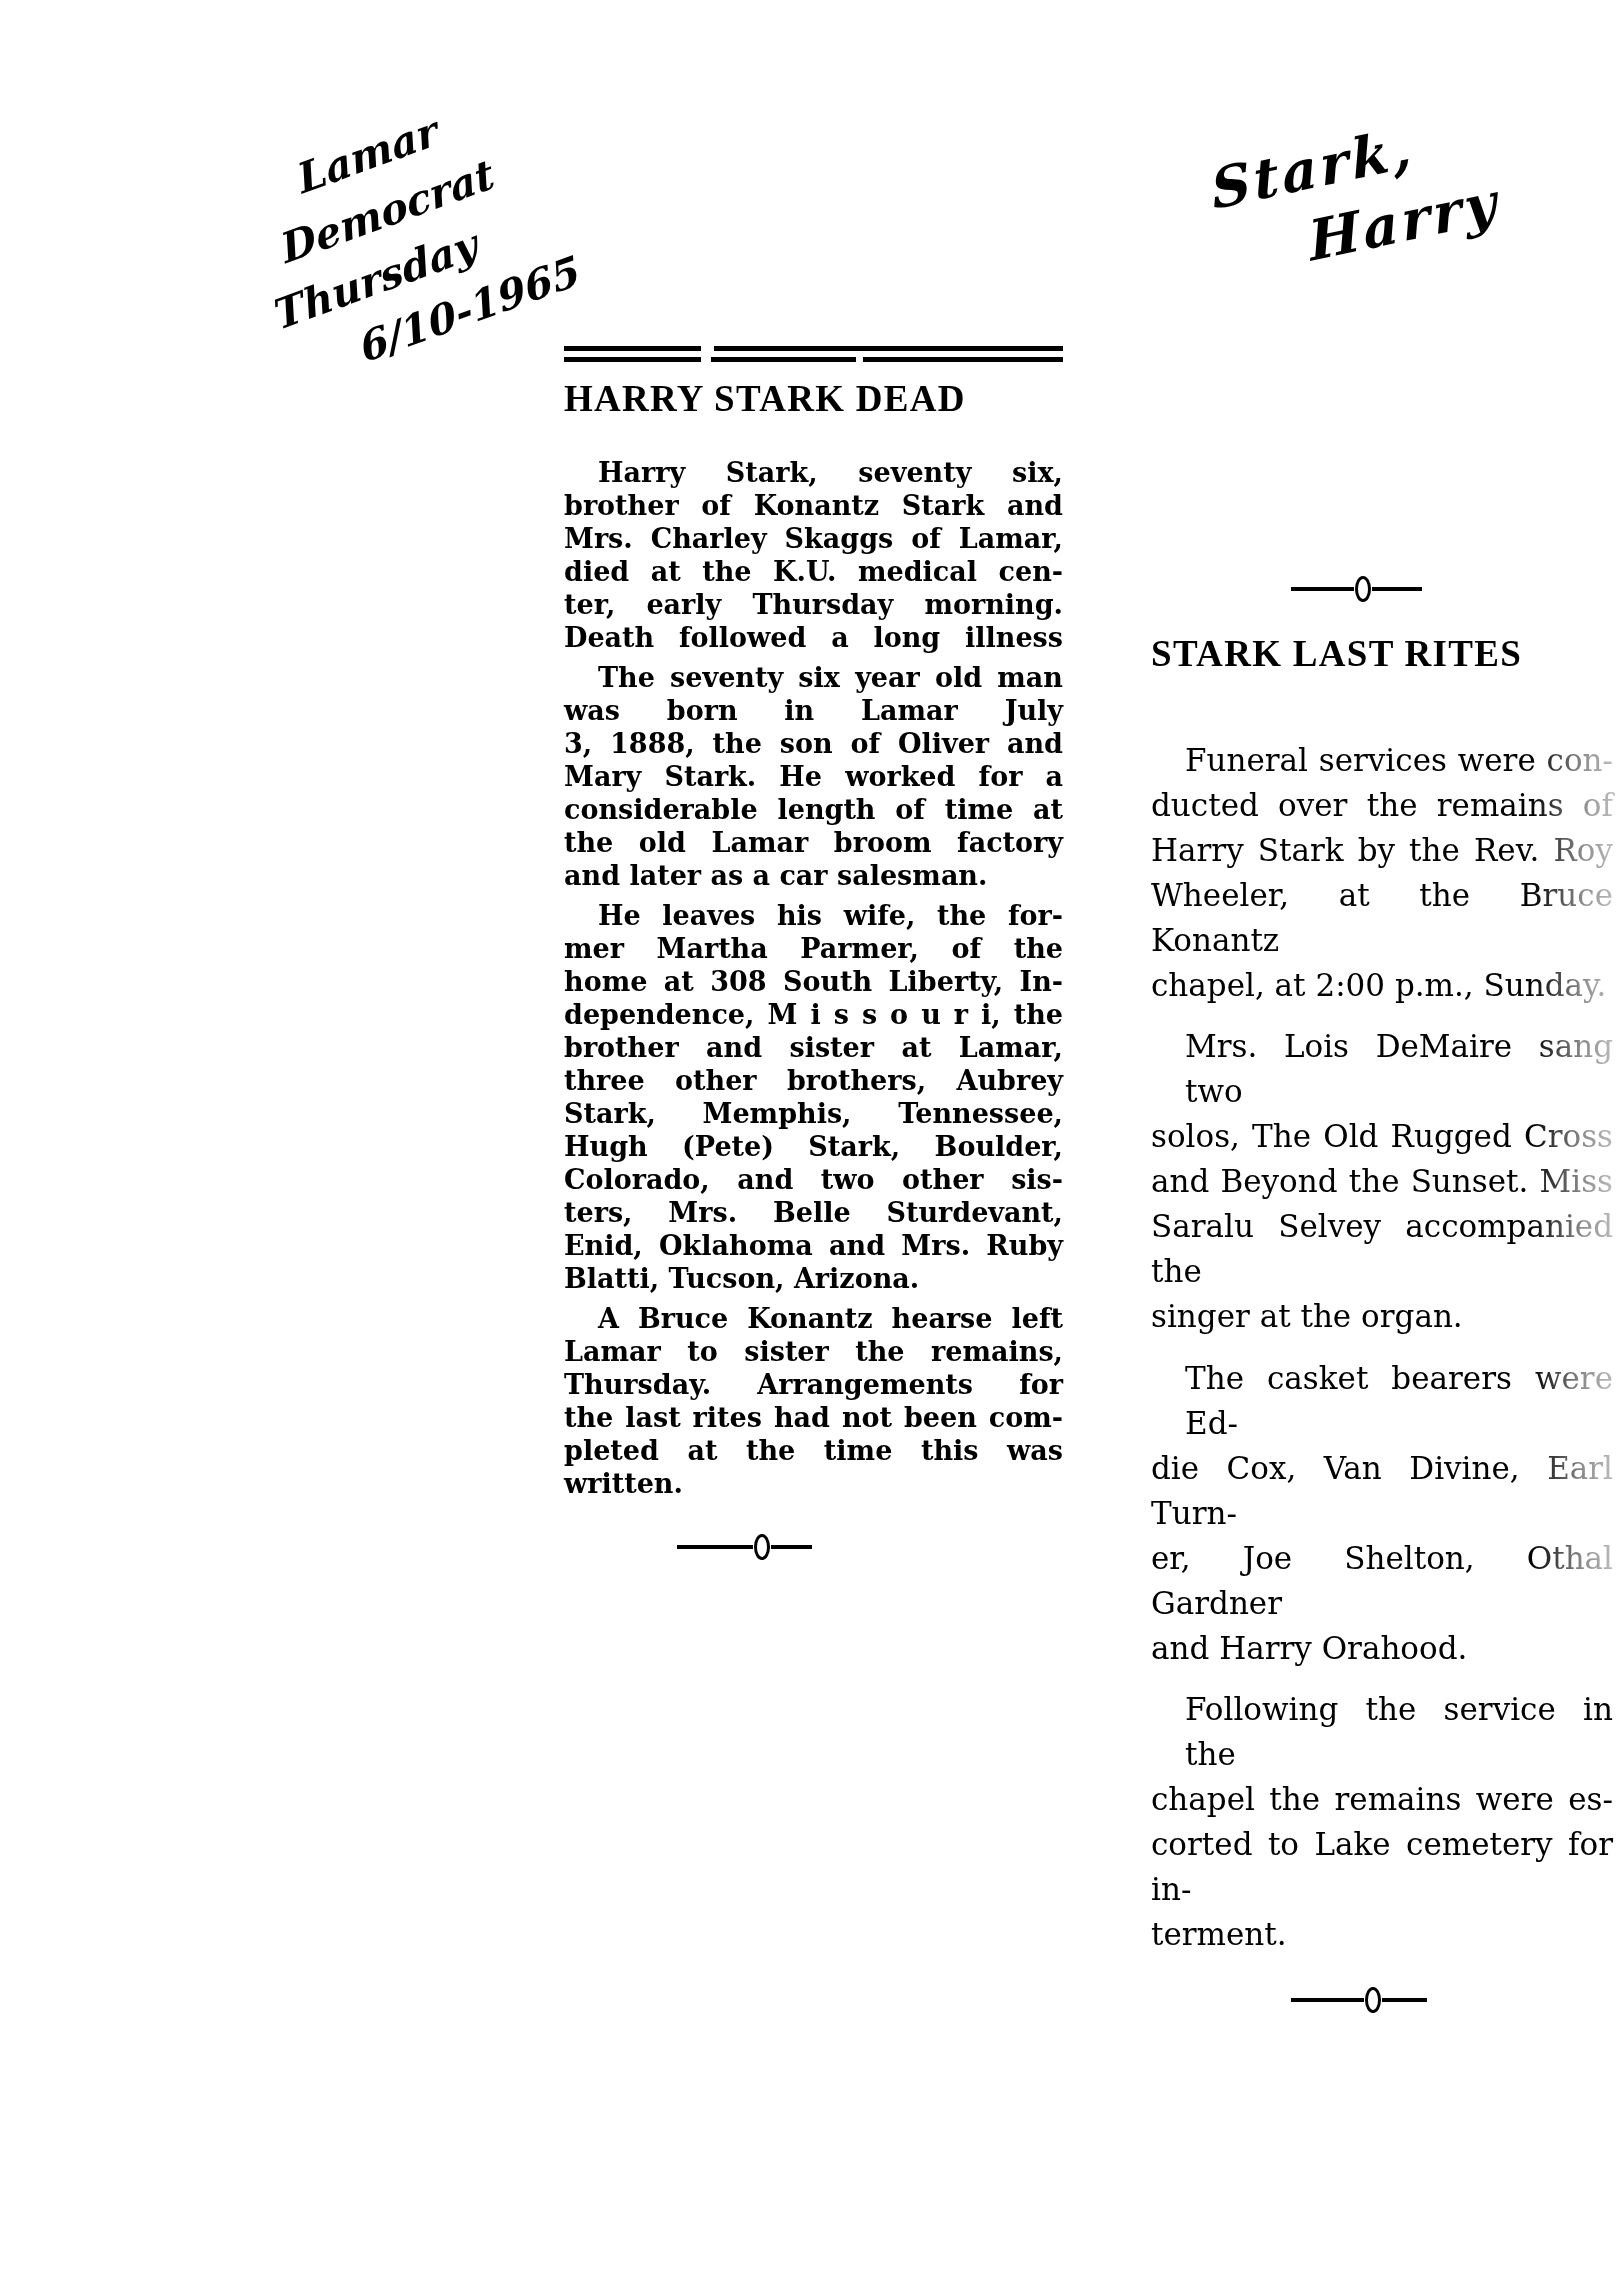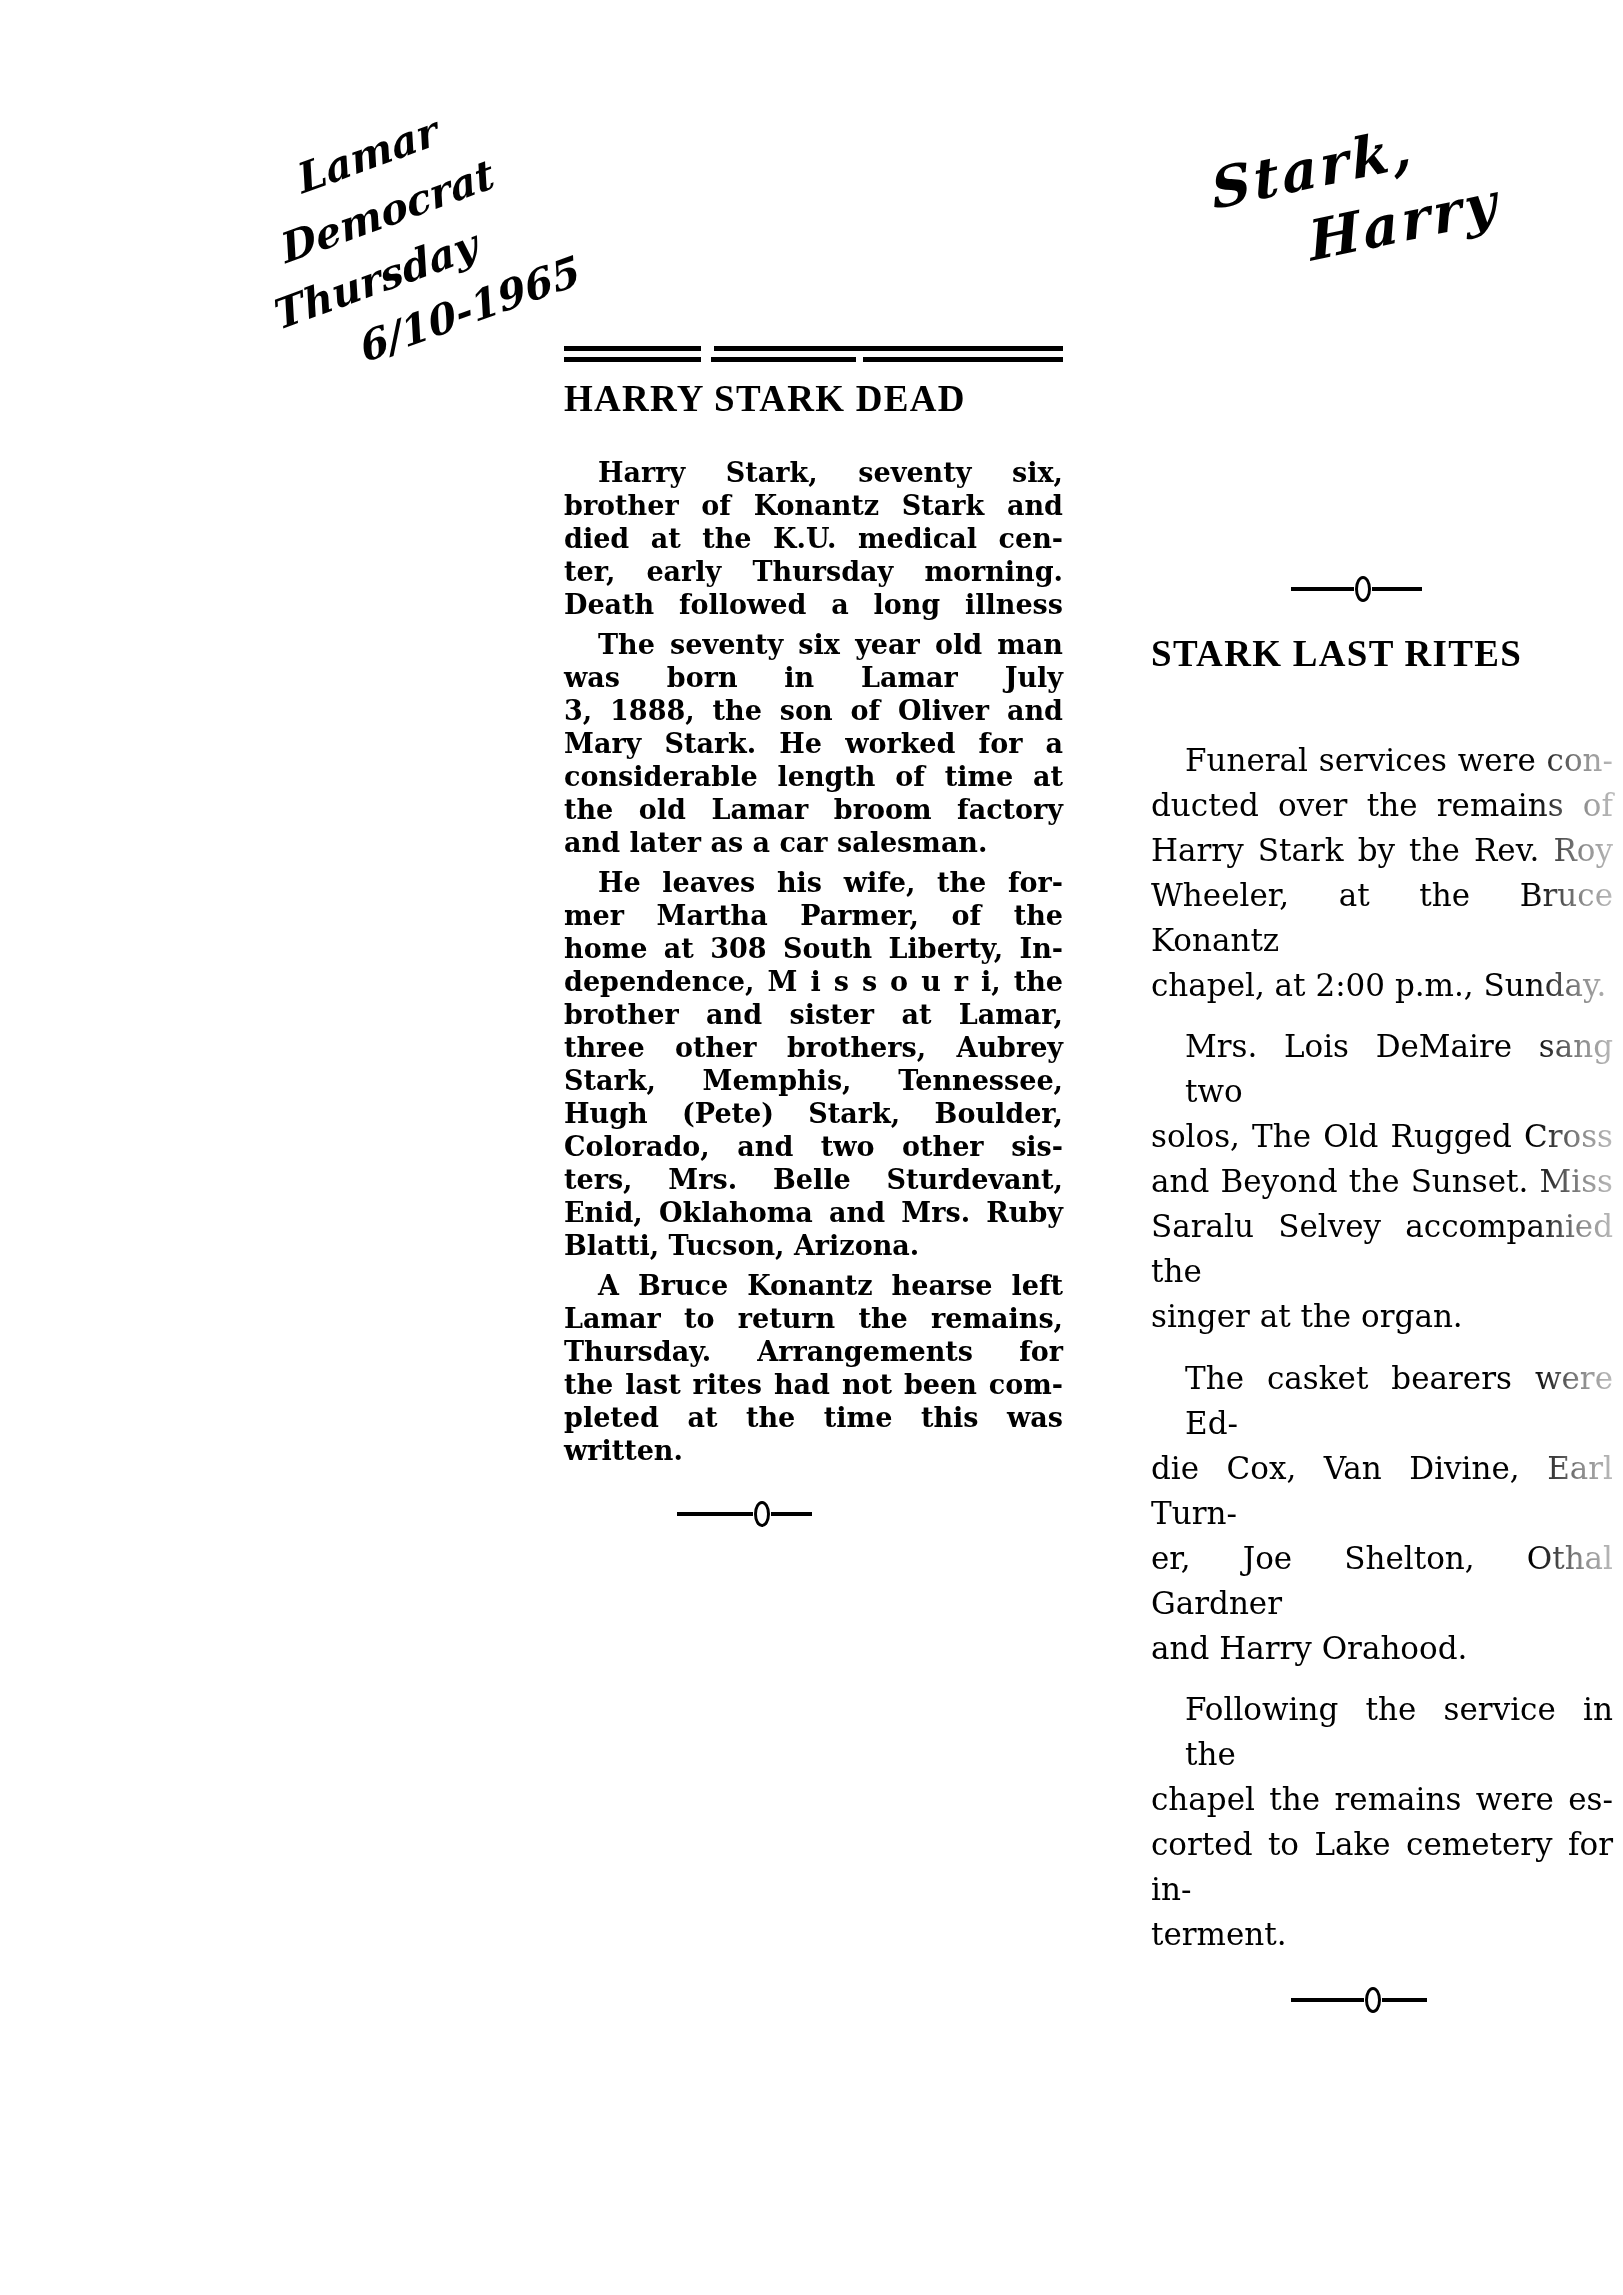--- a/index.html
+++ b/index.html
@@ -85,20 +85,21 @@
   <section class="col-left">
     <div class="rules">
       <div class="bar b1"></div>
       <div class="bar b2"></div>
     </div>
     <h1 class="headline">HARRY STARK DEAD</h1>
 
     <div class="body body-left">
       <div class="line first">Harry Stark, seventy six,</div>
       <div class="line">brother of Konantz Stark and</div>
+      <div class="line">Mrs. Charley Skaggs of Lamar,</div>
       <div class="line">died at the K.U. medical cen-</div>
       <div class="line">ter, early Thursday morning.</div>
       <div class="line">Death followed a long illness</div>
 
       <div class="line first pgap">The seventy six year old man</div>
       <div class="line">was born in Lamar July</div>
       <div class="line">3, 1888, the son of Oliver and</div>
       <div class="line">Mary Stark. He worked for a</div>
       <div class="line">considerable length of time at</div>
       <div class="line">the old Lamar broom factory</div>
@@ -111,21 +112,21 @@
       <div class="line">brother and sister at Lamar,</div>
       <div class="line">three other brothers, Aubrey</div>
       <div class="line">Stark, Memphis, Tennessee,</div>
       <div class="line">Hugh (Pete) Stark, Boulder,</div>
       <div class="line">Colorado, and two other sis-</div>
       <div class="line">ters, Mrs. Belle Sturdevant,</div>
       <div class="line">Enid, Oklahoma and Mrs. Ruby</div>
       <div class="line end">Blatti, Tucson, Arizona.</div>
 
       <div class="line first pgap">A Bruce Konantz hearse left</div>
-      <div class="line">Lamar to return the remains,</div>
+      <div class="line">Lamar to sister the remains,</div>
       <div class="line">Thursday. Arrangements for</div>
       <div class="line">the last rites had not been com-</div>
       <div class="line">pleted at the time this was</div>
       <div class="line end">written.</div>
     </div>
 
     <div class="divider div-left">
       <div class="seg s1"></div>
       <div class="ring"></div>
       <div class="seg s2"></div>

